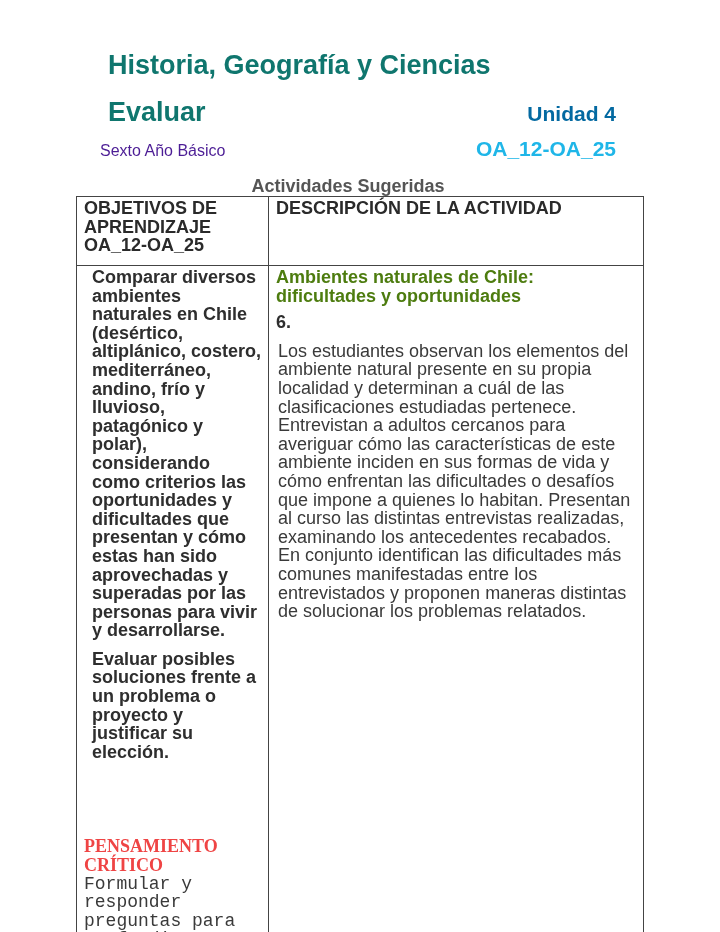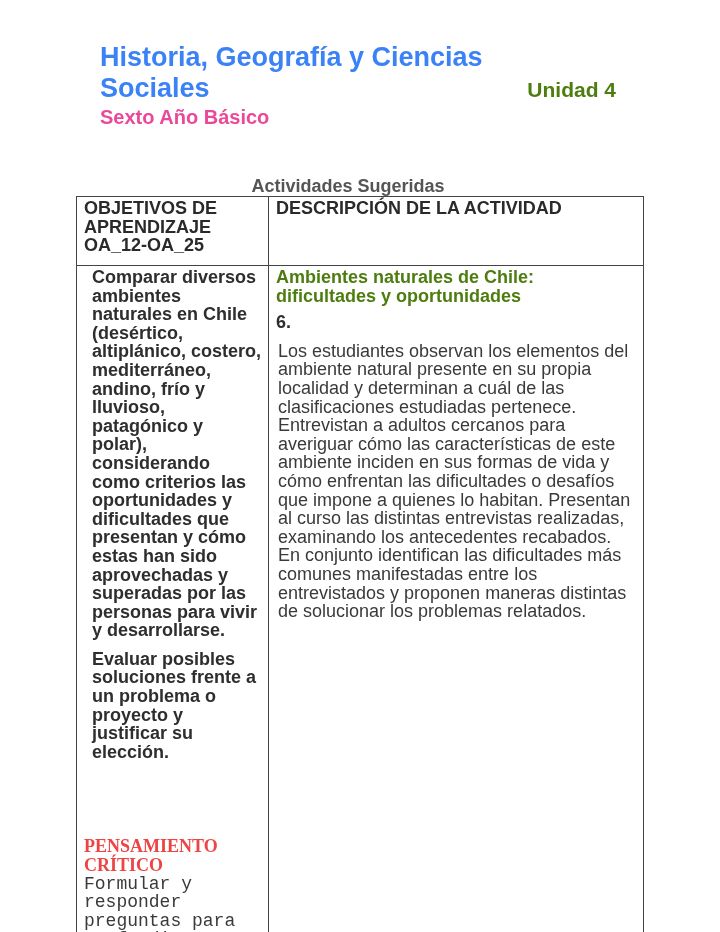--- a/index.html
+++ b/index.html
@@ -17,38 +17,38 @@
     }
     .header {
       position: absolute;
       left: 100px;
       top: 42px;
       width: 516px;
     }
     .subject-title {
       font-size: 27px;
       font-weight: bold;
-      color: #3b82f6;
+      color: #0f766e;
       line-height: 31px;
-      margin: 0;
+      margin: 8px;
     }
     .row-line {
       display: flex;
       justify-content: space-between;
       align-items: baseline;
     }
     .unit-label {
       font-size: 21px;
       font-weight: bold;
-      color: #4d7c0f;
+      color: #0369a1;
     }
     .grade-label {
-      font-size: 20px;
-      font-weight: bold;
-      color: #ec4899;
+      font-size: 16px;
+      font-weight: normal;
+      color: #4c1d95;
       line-height: 26px;
     }
     .oa-range {
       font-size: 21px;
       font-weight: bold;
       color: #1fb6e8;
       line-height: 26px;
     }
     .section-title {
       position: absolute;
@@ -117,25 +117,26 @@
       margin: 2px;
     }
     td.body-left { height: 538px; }
   </style>
 </head>
 <body>
 
 <div class="header">
   <p class="subject-title">Historia, Geografía y Ciencias</p>
   <div class="row-line">
-    <p class="subject-title">Sociales</p>
+    <p class="subject-title">Evaluar</p>
     <span class="unit-label">Unidad 4</span>
   </div>
   <div class="row-line">
     <span class="grade-label">Sexto Año Básico</span>
+    <span class="oa-range">OA_12-OA_25</span>
   </div>
 </div>
 
 <div class="section-title">Actividades Sugeridas</div>
 
 <table class="activities">
   <tbody>
       <tr>
     <th class="head-left col-left">OBJETIVOS DE APRENDIZAJE OA_12-OA_25</th>
     <th class="head-right">DESCRIPCIÓN DE LA ACTIVIDAD</th>

